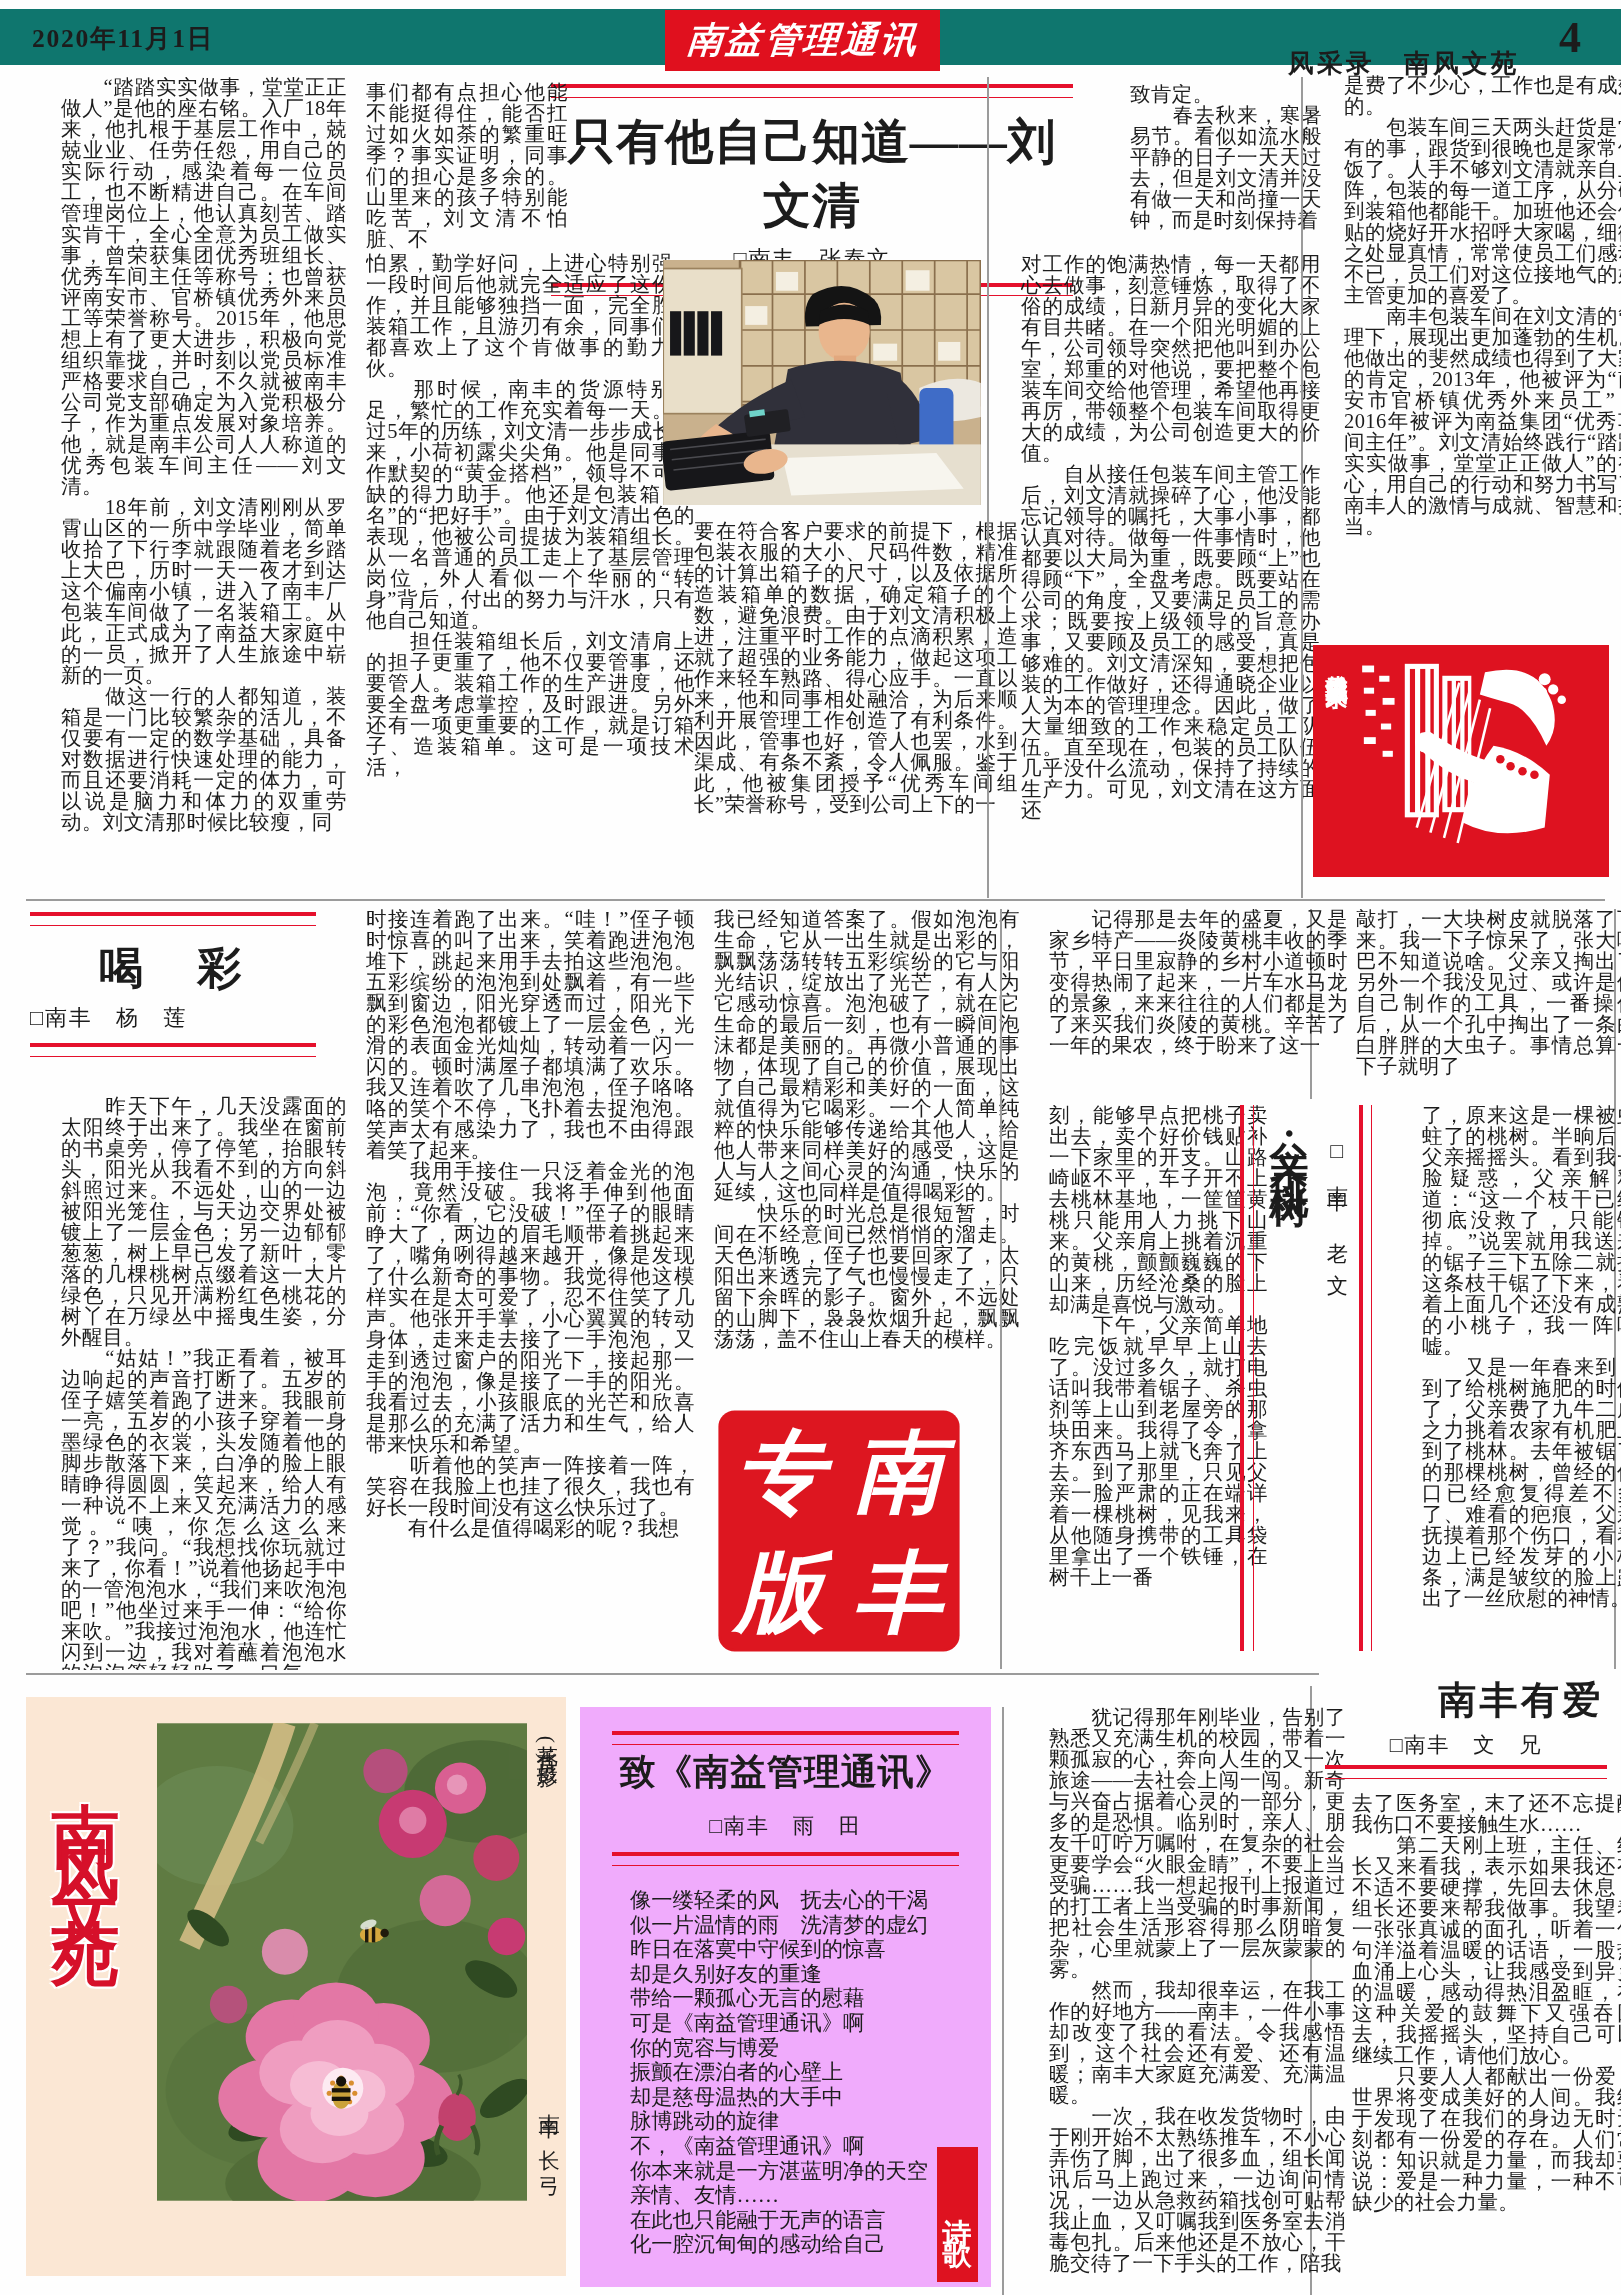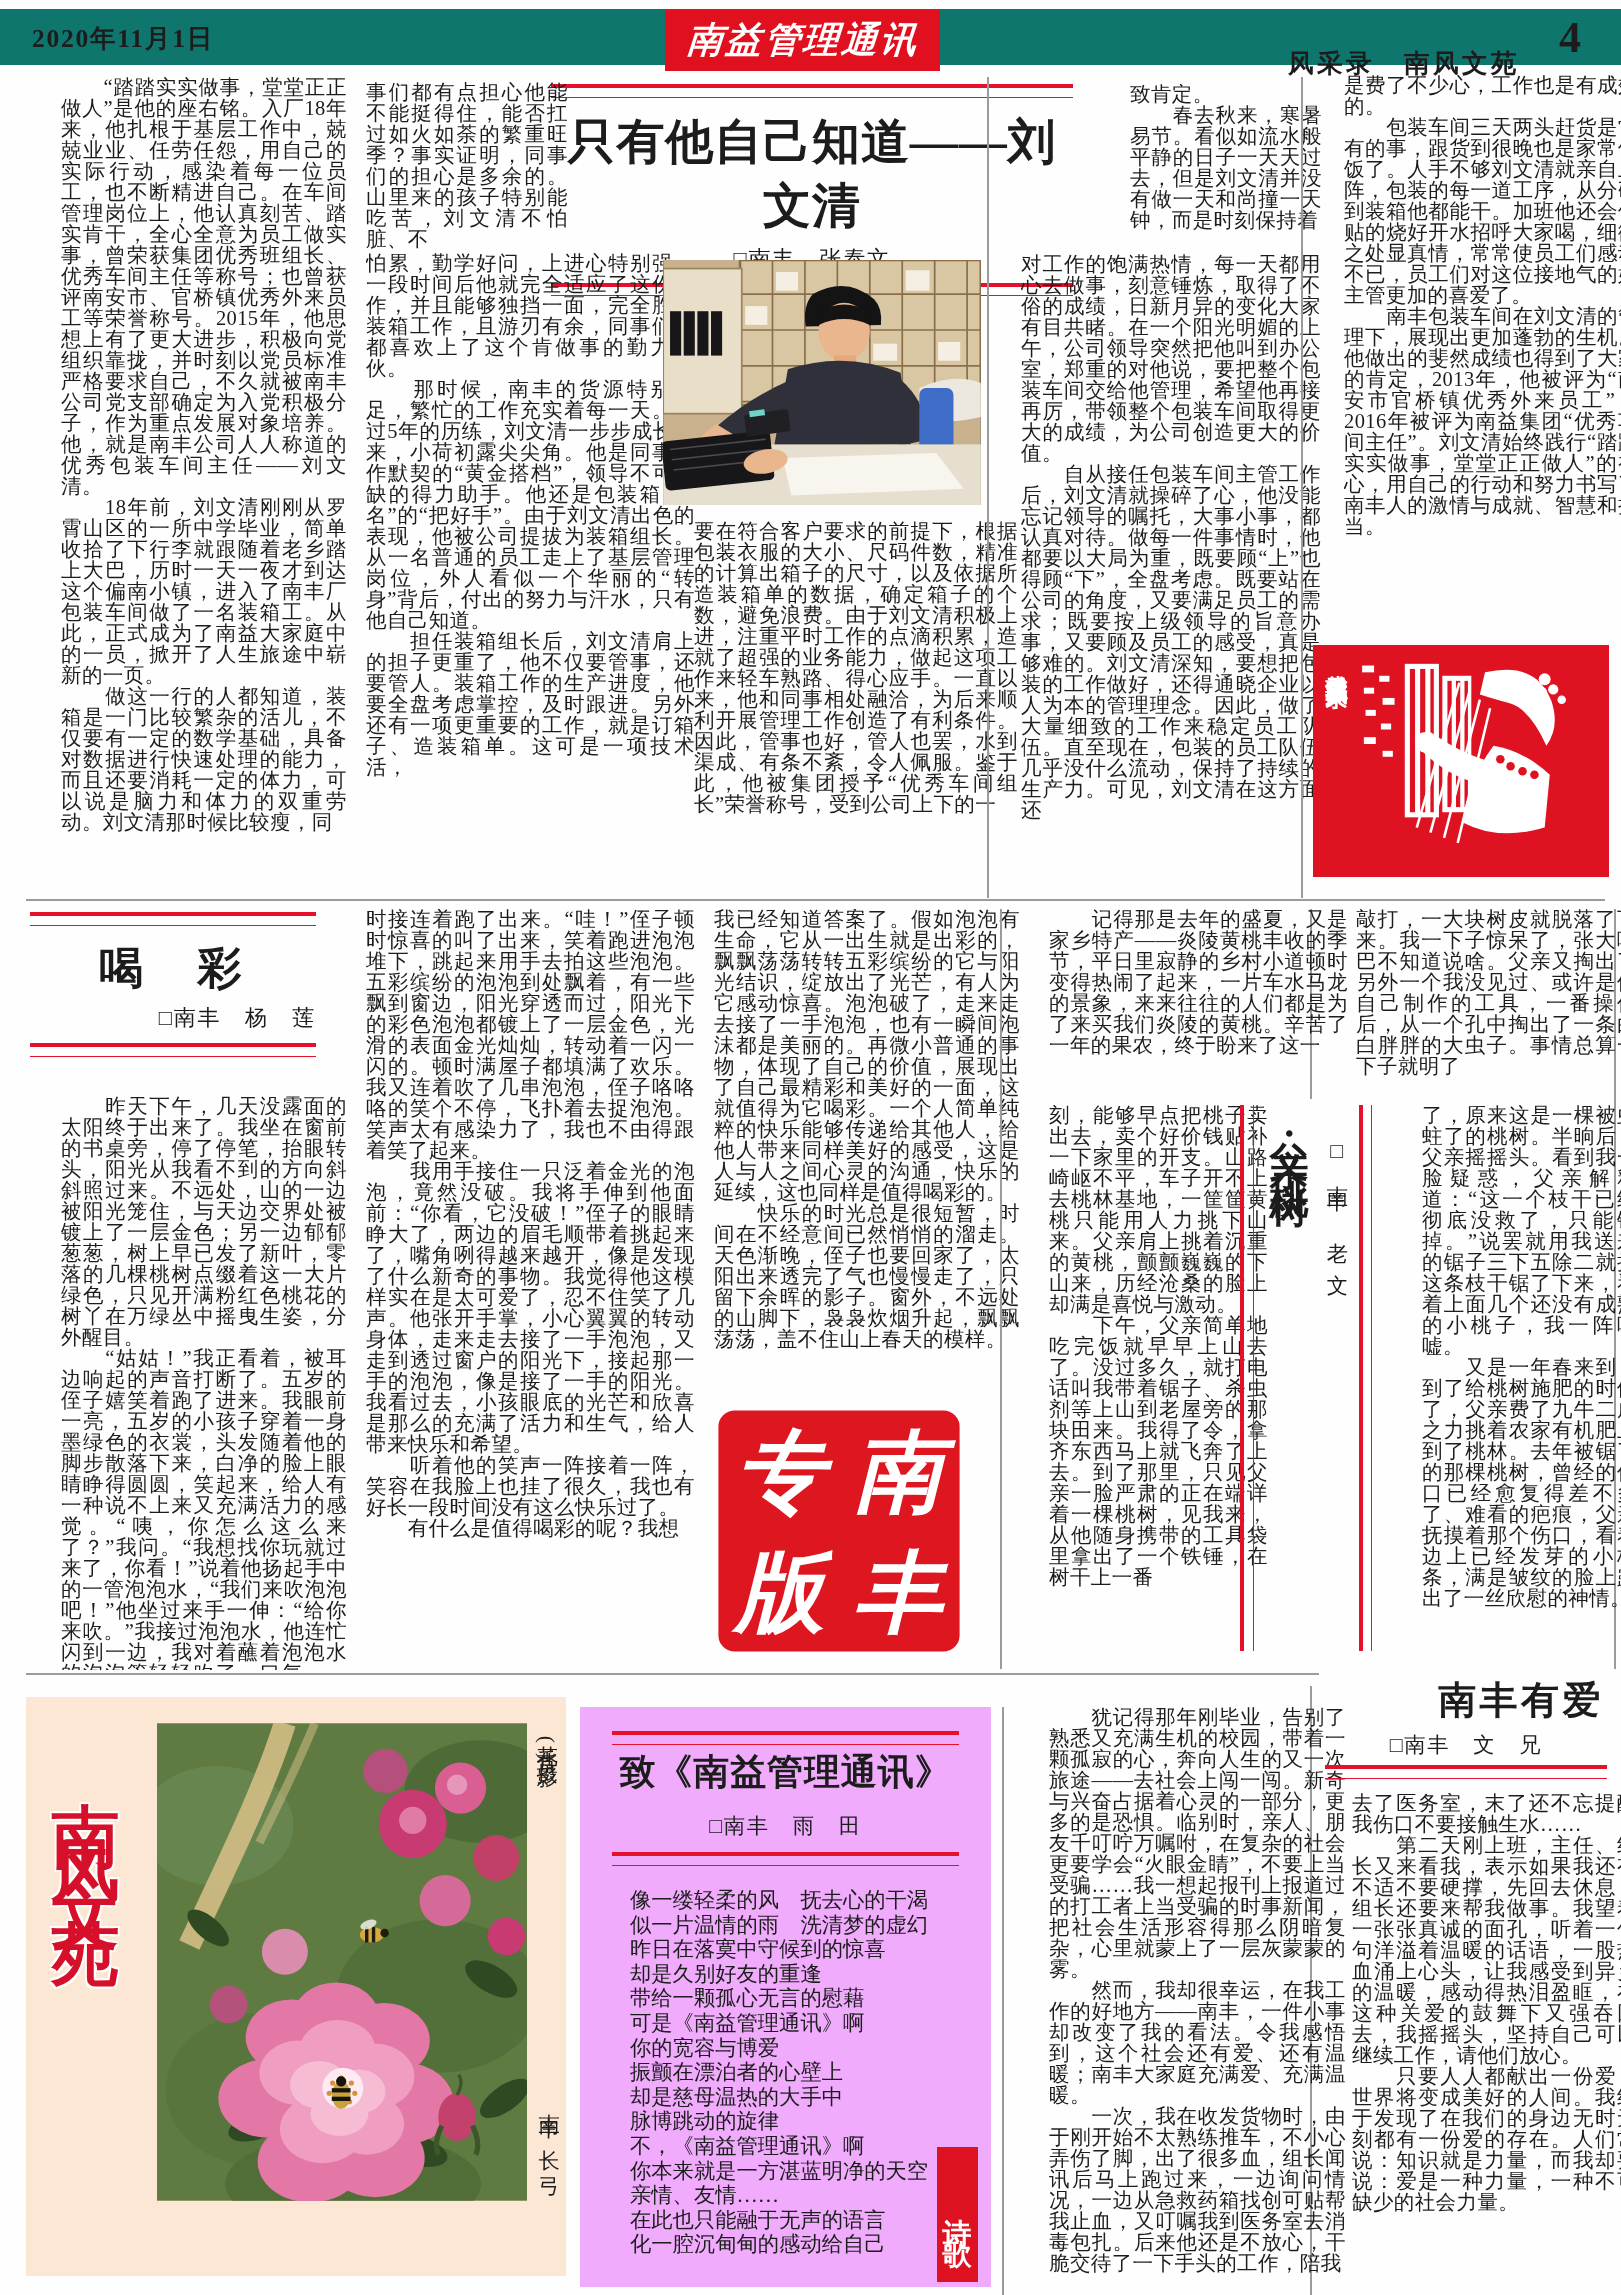--- a/index.html
+++ b/index.html
@@ -53,21 +53,21 @@
   
   #lovetitle{position:absolute;left:1380px;top:1675px;width:282px;text-align:center;font-size:38px;font-weight:bold;letter-spacing:3.4px;}
   #lovebyline{position:absolute;left:1325px;top:1730px;width:282px;text-align:center;font-size:21.3px;letter-spacing:1.7px;}
   
   #mtitle{position:absolute;left:551px;top:84px;width:522px;}
   #mtitle .headline{text-align:center;font-size:48px;letter-spacing:0.9px;margin:12px 0 6.8px 0;}
   #mtitle .byline{text-align:center;}
   
   #hctitle{position:absolute;left:30px;top:912px;width:286px;}
   #hctitle .headline{text-align:center;font-size:44px;letter-spacing:5.1px;margin:13.7px 0 5.1px 0;}
-  #hctitle .byline{text-align:right;margin-bottom:10.2px;}
+  #hctitle .byline{text-align:left;margin-bottom:10.2px;}
   svg{display:block;}
 </style>
 </head>
 <body>
 
 <div id="page">
 
   <div id="hdr">
     <div class="date">2020年11月1日</div>
     <div id="masthead">
@@ -243,21 +243,21 @@
     <div class="headline">喝　彩</div>
     <div class="byline">□南丰　杨　莲</div>
     <div class="rule"></div>
   </div>
   <div class="tx" style="left:30px;top:1096px;width:286px;height:574px;">　　昨天下午，几天没露面的太阳终于出来了。我坐在窗前的书桌旁，停了停笔，抬眼转头，阳光从我看不到的方向斜斜照过来。不远处，山的一边被阳光笼住，与天边交界处被镀上了一层金色；另一边郁郁葱葱，树上早已发了新叶，零落的几棵桃树点缀着这一大片绿色，只见开满粉红色桃花的树丫在万绿丛中摇曳生姿，分外醒目。
 　　“姑姑！”我正看着，被耳边响起的声音打断了。五岁的侄子嬉笑着跑了进来。我眼前一亮，五岁的小孩子穿着一身墨绿色的衣裳，头发随着他的脚步散落下来，白净的脸上眼睛睁得圆圆，笑起来，给人有一种说不上来又充满活力的感觉。“咦，你怎么这么来了？”我问。“我想找你玩就过来了，你看！”说着他扬起手中的一管泡泡水，“我们来吹泡泡吧！”他坐过来手一伸：“给你来吹。”我接过泡泡水，他连忙闪到一边，我对着蘸着泡泡水的泡泡管轻轻吹了一口气，一大串泡泡顿</div>
   <div class="tx" style="left:335px;top:909px;width:329px;height:761px;">时接连着跑了出来。“哇！”侄子顿时惊喜的叫了出来，笑着跑进泡泡堆下，跳起来用手去拍这些泡泡。五彩缤纷的泡泡到处飘着，有一些飘到窗边，阳光穿透而过，阳光下的彩色泡泡都镀上了一层金色，光滑的表面金光灿灿，转动着一闪一闪的。顿时满屋子都填满了欢乐。我又连着吹了几串泡泡，侄子咯咯咯的笑个不停，飞扑着去捉泡泡。笑声太有感染力了，我也不由得跟着笑了起来。
 　　我用手接住一只泛着金光的泡泡，竟然没破。我将手伸到他面前：“你看，它没破！”侄子的眼睛睁大了，两边的眉毛顺带着挑起来了，嘴角咧得越来越开，像是发现了什么新奇的事物。我觉得他这模样实在是太可爱了，忍不住笑了几声。他张开手掌，小心翼翼的转动身体，走来走去接了一手泡泡，又走到透过窗户的阳光下，接起那一手的泡泡，像是接了一手的阳光。我看过去，小孩眼底的光芒和欣喜是那么的充满了活力和生气，给人带来快乐和希望。
 　　听着他的笑声一阵接着一阵，笑容在我脸上也挂了很久，我也有好长一段时间没有这么快乐过了。
 　　有什么是值得喝彩的呢？我想</div>
-  <div class="tx" style="left:683px;top:909px;width:306px;height:485px;">我已经知道答案了。假如泡泡有生命，它从一出生就是出彩的，飘飘荡荡转转五彩缤纷的它与阳光结识，绽放出了光芒，有人为它感动惊喜。泡泡破了，走来走去接了一手泡泡，也有一瞬间泡沫都是美丽的。再微小普通的事物，体现了自己的价值，展现出了自己最精彩和美好的一面，这就值得为它喝彩。一个人简单纯粹的快乐能够传递给其他人，给他人带来同样美好的感受，这是人与人之间心灵的沟通，快乐的延续，这也同样是值得喝彩的。
+  <div class="tx" style="left:683px;top:909px;width:306px;height:485px;">我已经知道答案了。假如泡泡有生命，它从一出生就是出彩的，飘飘荡荡转转五彩缤纷的它与阳光结识，绽放出了光芒，有人为它感动惊喜。泡泡破了，就在它生命的最后一刻，也有一瞬间泡沫都是美丽的。再微小普通的事物，体现了自己的价值，展现出了自己最精彩和美好的一面，这就值得为它喝彩。一个人简单纯粹的快乐能够传递给其他人，给他人带来同样美好的感受，这是人与人之间心灵的沟通，快乐的延续，这也同样是值得喝彩的。
 　　快乐的时光总是很短暂，时间在不经意间已然悄悄的溜走。天色渐晚，侄子也要回家了，太阳出来透完了气也慢慢走了，只留下余晖的影子。窗外，不远处的山脚下，袅袅炊烟升起，飘飘荡荡，盖不住山上春天的模样。</div>
 
   <div id="seal">
     <span style="grid-column:1;grid-row:1;">专</span>
     <span style="grid-column:2;grid-row:1;">南</span>
     <span style="grid-column:1;grid-row:2;">版</span>
     <span style="grid-column:2;grid-row:2;">丰</span>
   </div>
 
   <div class="hairline" style="left:1000px;top:909px;width:1.7px;height:760px;"></div>

